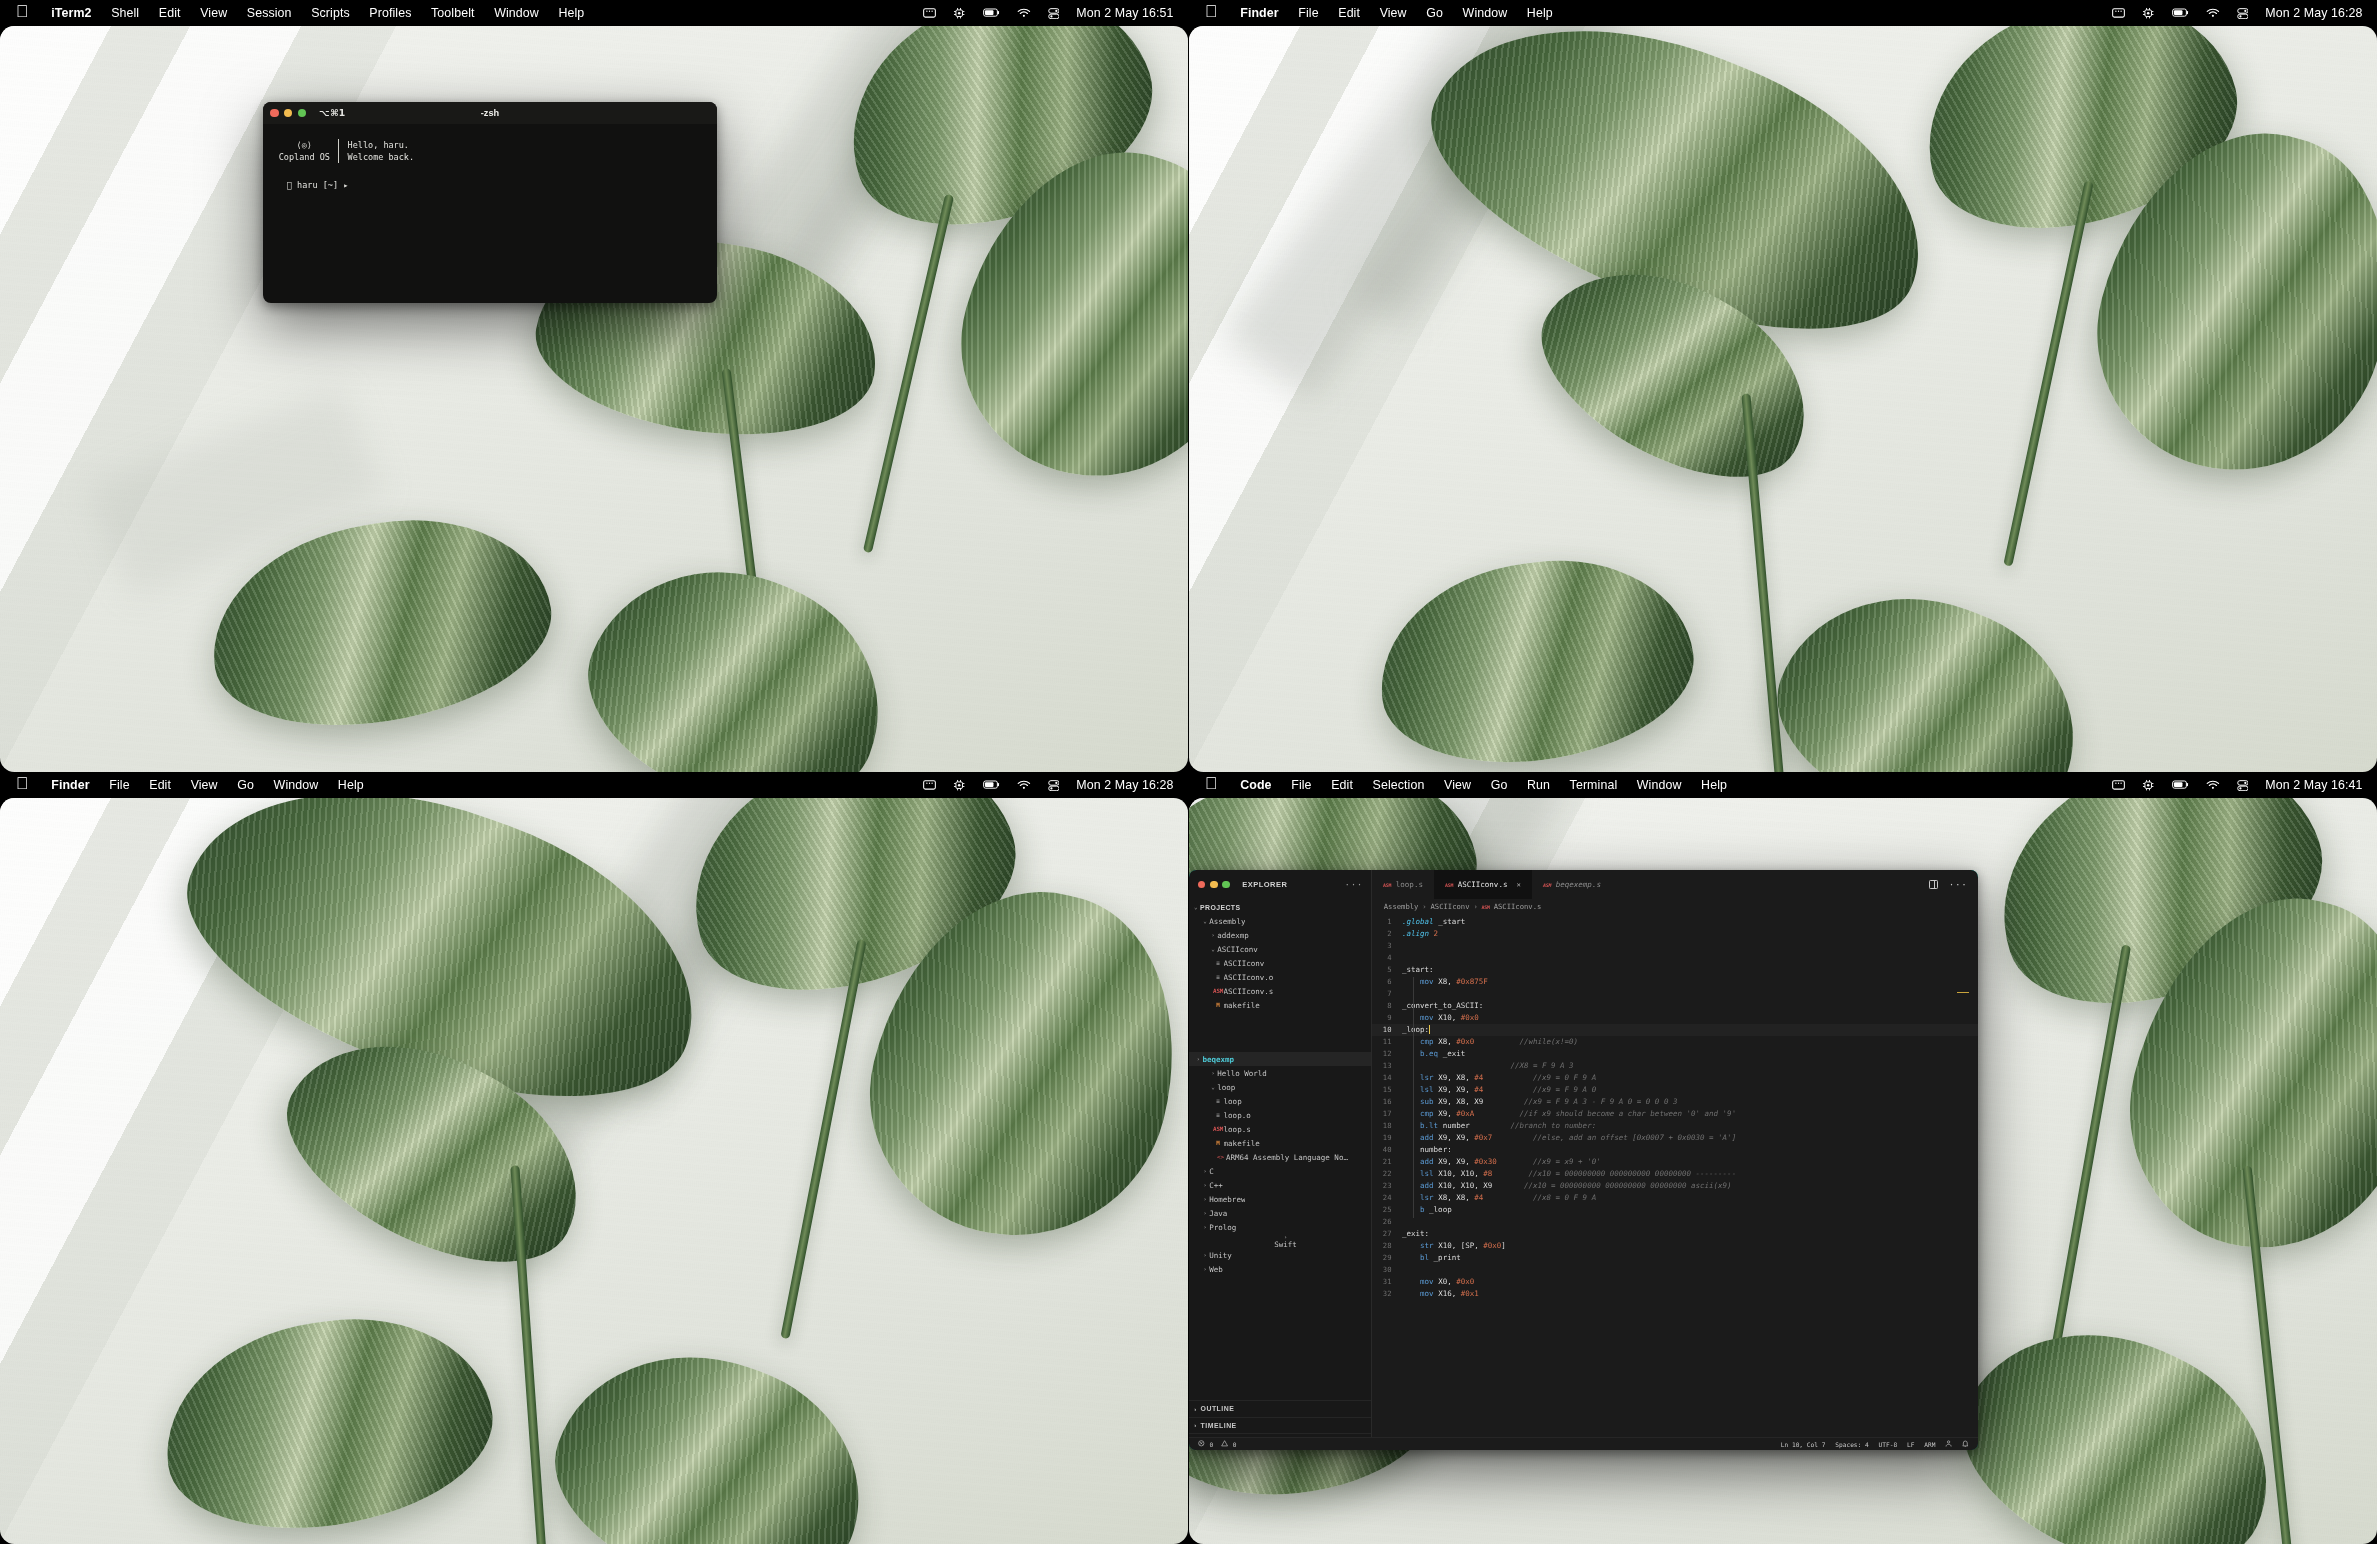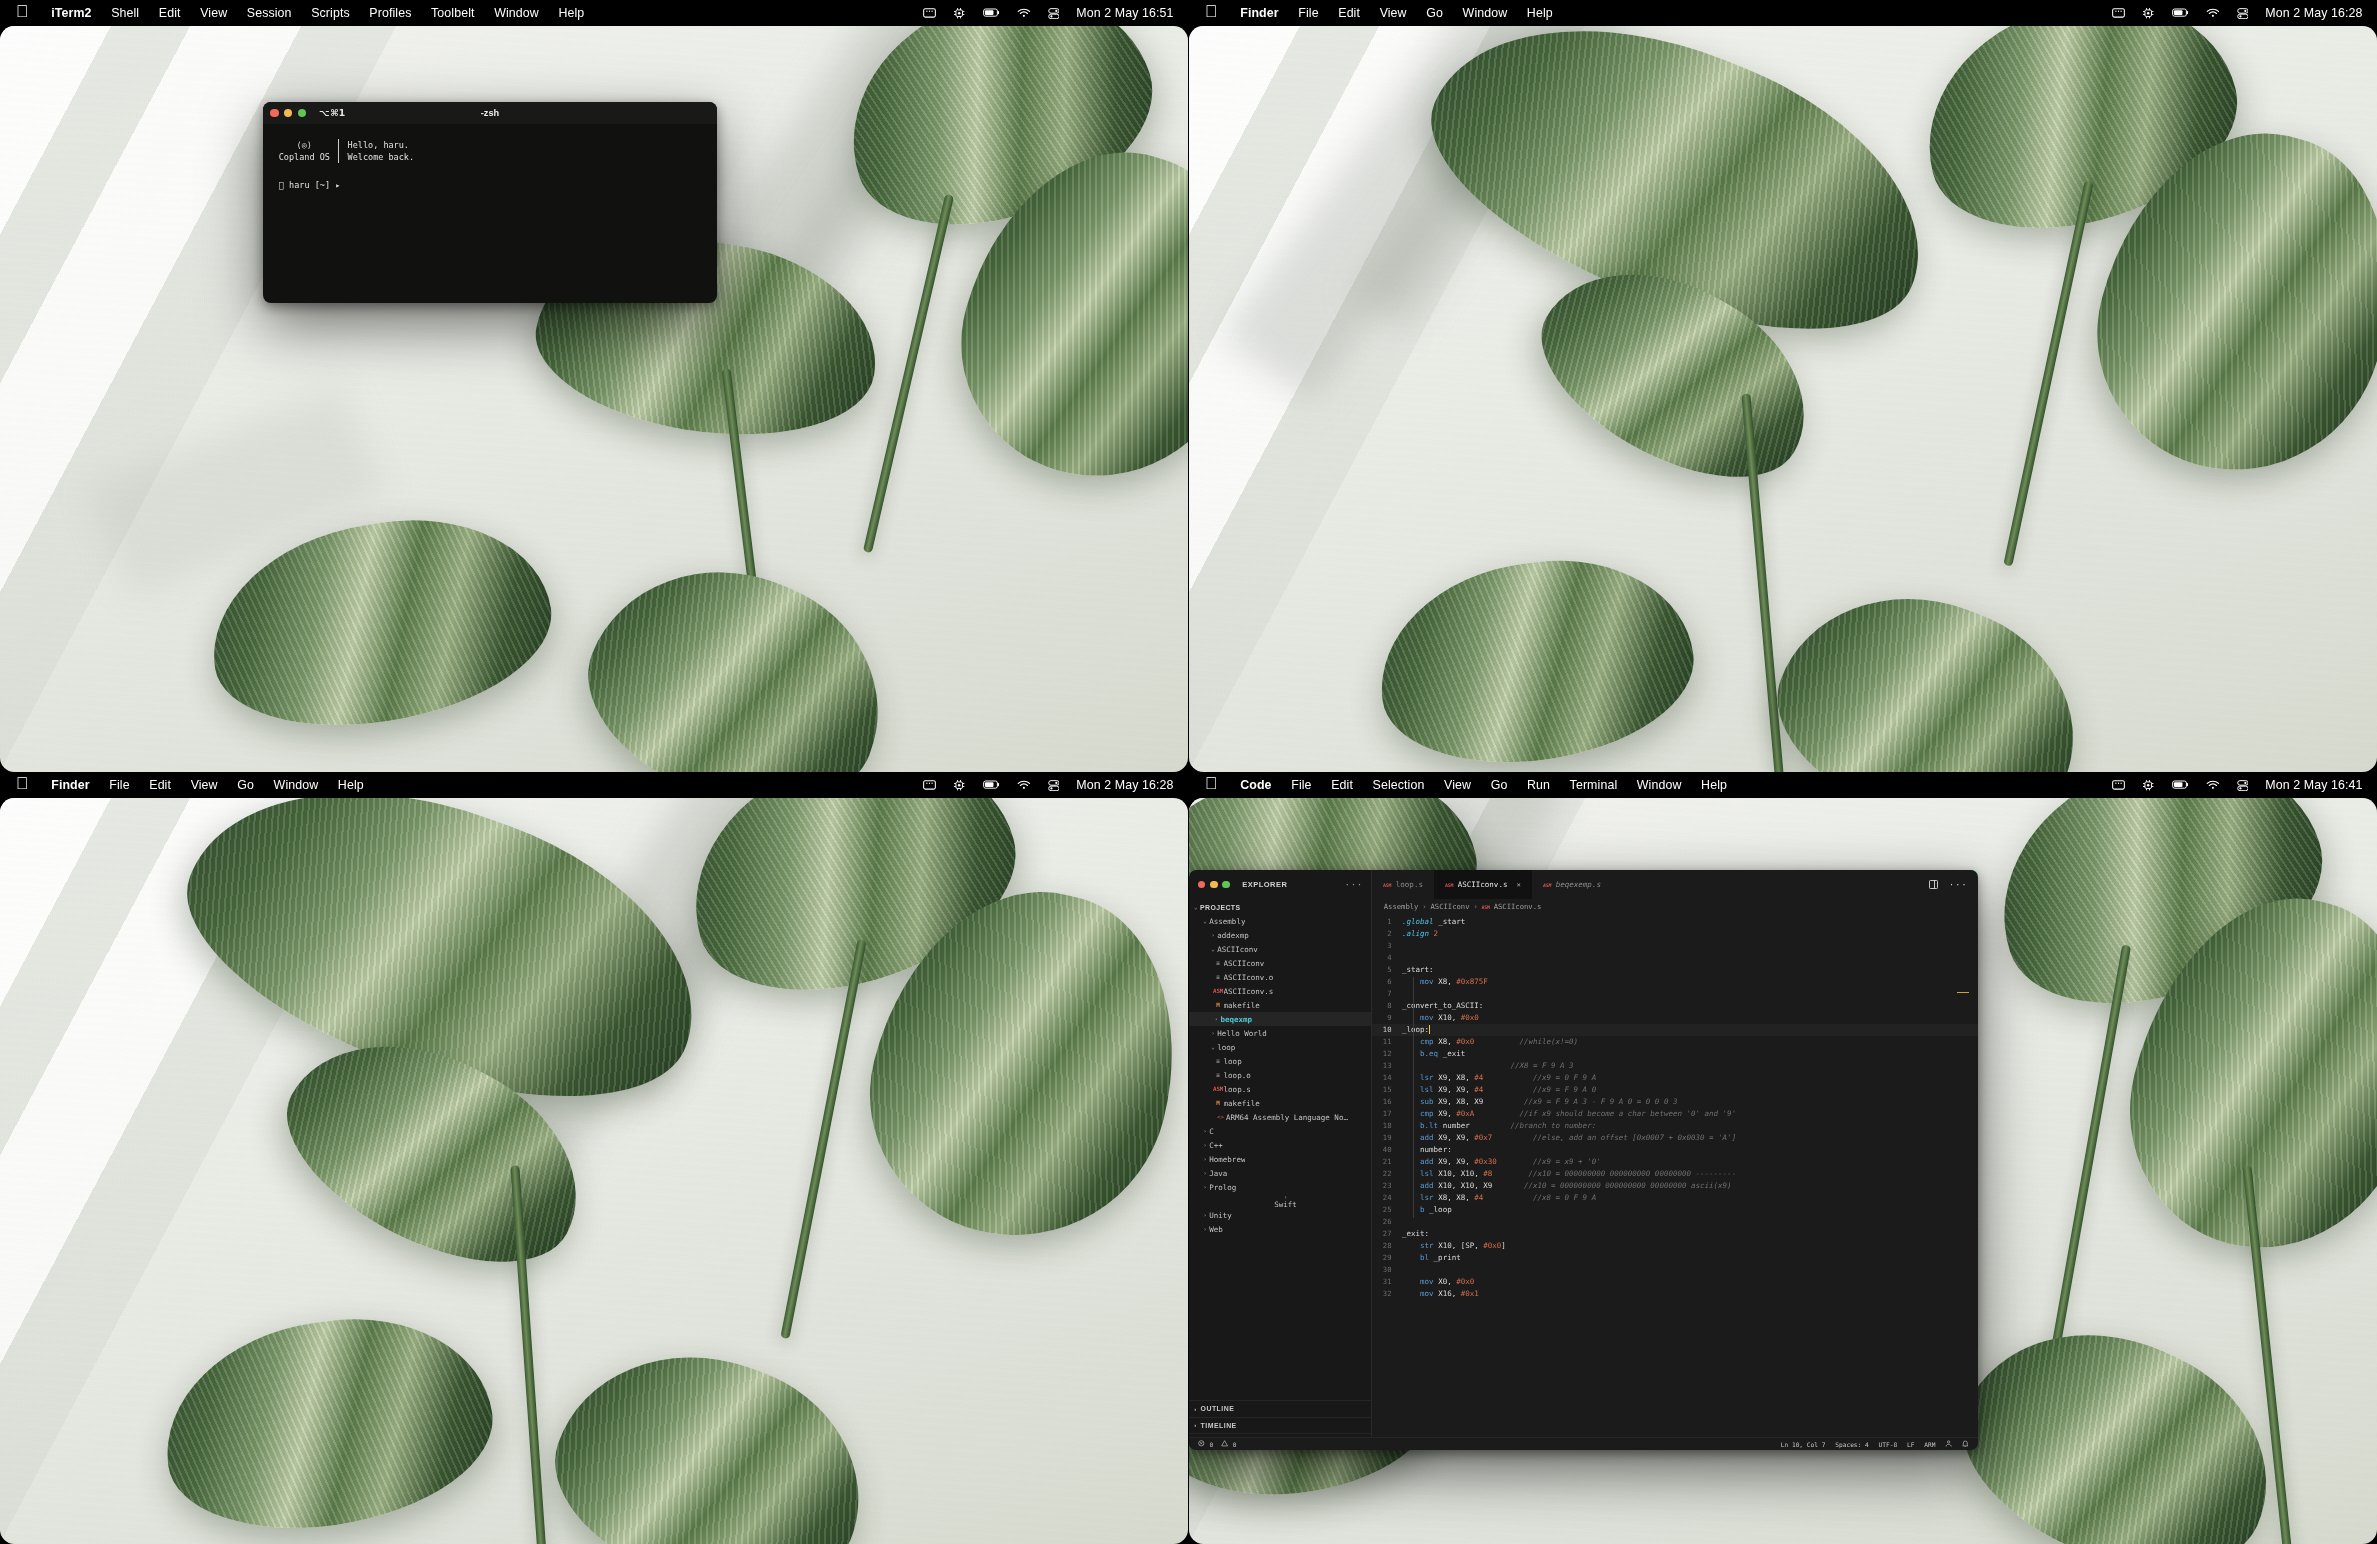--- a/index.html
+++ b/index.html
@@ -65,21 +65,21 @@
   .term-hot { color:#e6e6e2; font-size:9.2px; margin-left:13px;
               font-family:"DejaVu Sans", sans-serif; font-weight:bold; letter-spacing:0.3px; }
   .term-title { position:absolute; left:0; right:0; text-align:center; color:#eeeeea;
                 font-size:9.2px; font-weight:bold; font-family:"Liberation Sans", sans-serif; }
   .term-body { padding:10.5px 11.8px; font-family:"DejaVu Sans Mono", monospace;
                color:#e4e4df; font-size:8.5px; line-height:1.42; }
   .banner { display:flex; align-items:flex-start; margin:4.6px 0 0 3.9px; }
   .banner-left { text-align:center; padding-right:8.5px; }
   .banner-sep { width:0.7px; align-self:stretch; background:#cfcfc8; }
   .banner-right { padding-left:8.5px; }
-  .prompt { margin-top:15.7px; margin-left:4px; }
+  .prompt { margin-top:15.7px; margin-left:12px; }
   .prompt .ap { font-family:"DejaVu Sans", sans-serif; }
 
   
   .vsc { position:absolute; background:#14b8a6; border-radius:7.2px; overflow:hidden;
          box-shadow:0 22px 59px rgba(0,0,0,.55), 0 3.3px 11.8px rgba(0,0,0,.42);
          display:flex; flex-direction:column; z-index:20;
          font-family:"DejaVu Sans Mono", monospace; }
   .vsc-main { flex:1; display:flex; min-height:0; }
 
   .side { width:183px; background:#181818; display:flex; flex-direction:column;
@@ -535,21 +535,21 @@
                 <span class="lbl">ASCIIconv.o</span>
               </div>
               <div class="trow" style="padding-left:23.6px;">
                 <span class="ficon asm">ASM</span>
                 <span class="lbl">ASCIIconv.s</span>
               </div>
               <div class="trow" style="padding-left:23.6px;">
                 <span class="ficon mk">M</span>
                 <span class="lbl">makefile</span>
               </div>
-              <div class="trow sel" style="padding-left:23px;">
+              <div class="trow sel" style="padding-left:5px;margin-top:40px;">
                 <span class="chev">›</span>
                 <span class="lbl aqua">beqexmp</span>
               </div>
               <div class="trow" style="padding-left:19.7px;">
                 <span class="chev">›</span>
                 <span class="lbl">Hello World</span>
               </div>
               <div class="trow" style="padding-left:19.7px;">
                 <span class="chev">⌄</span>
                 <span class="lbl">loop</span>

